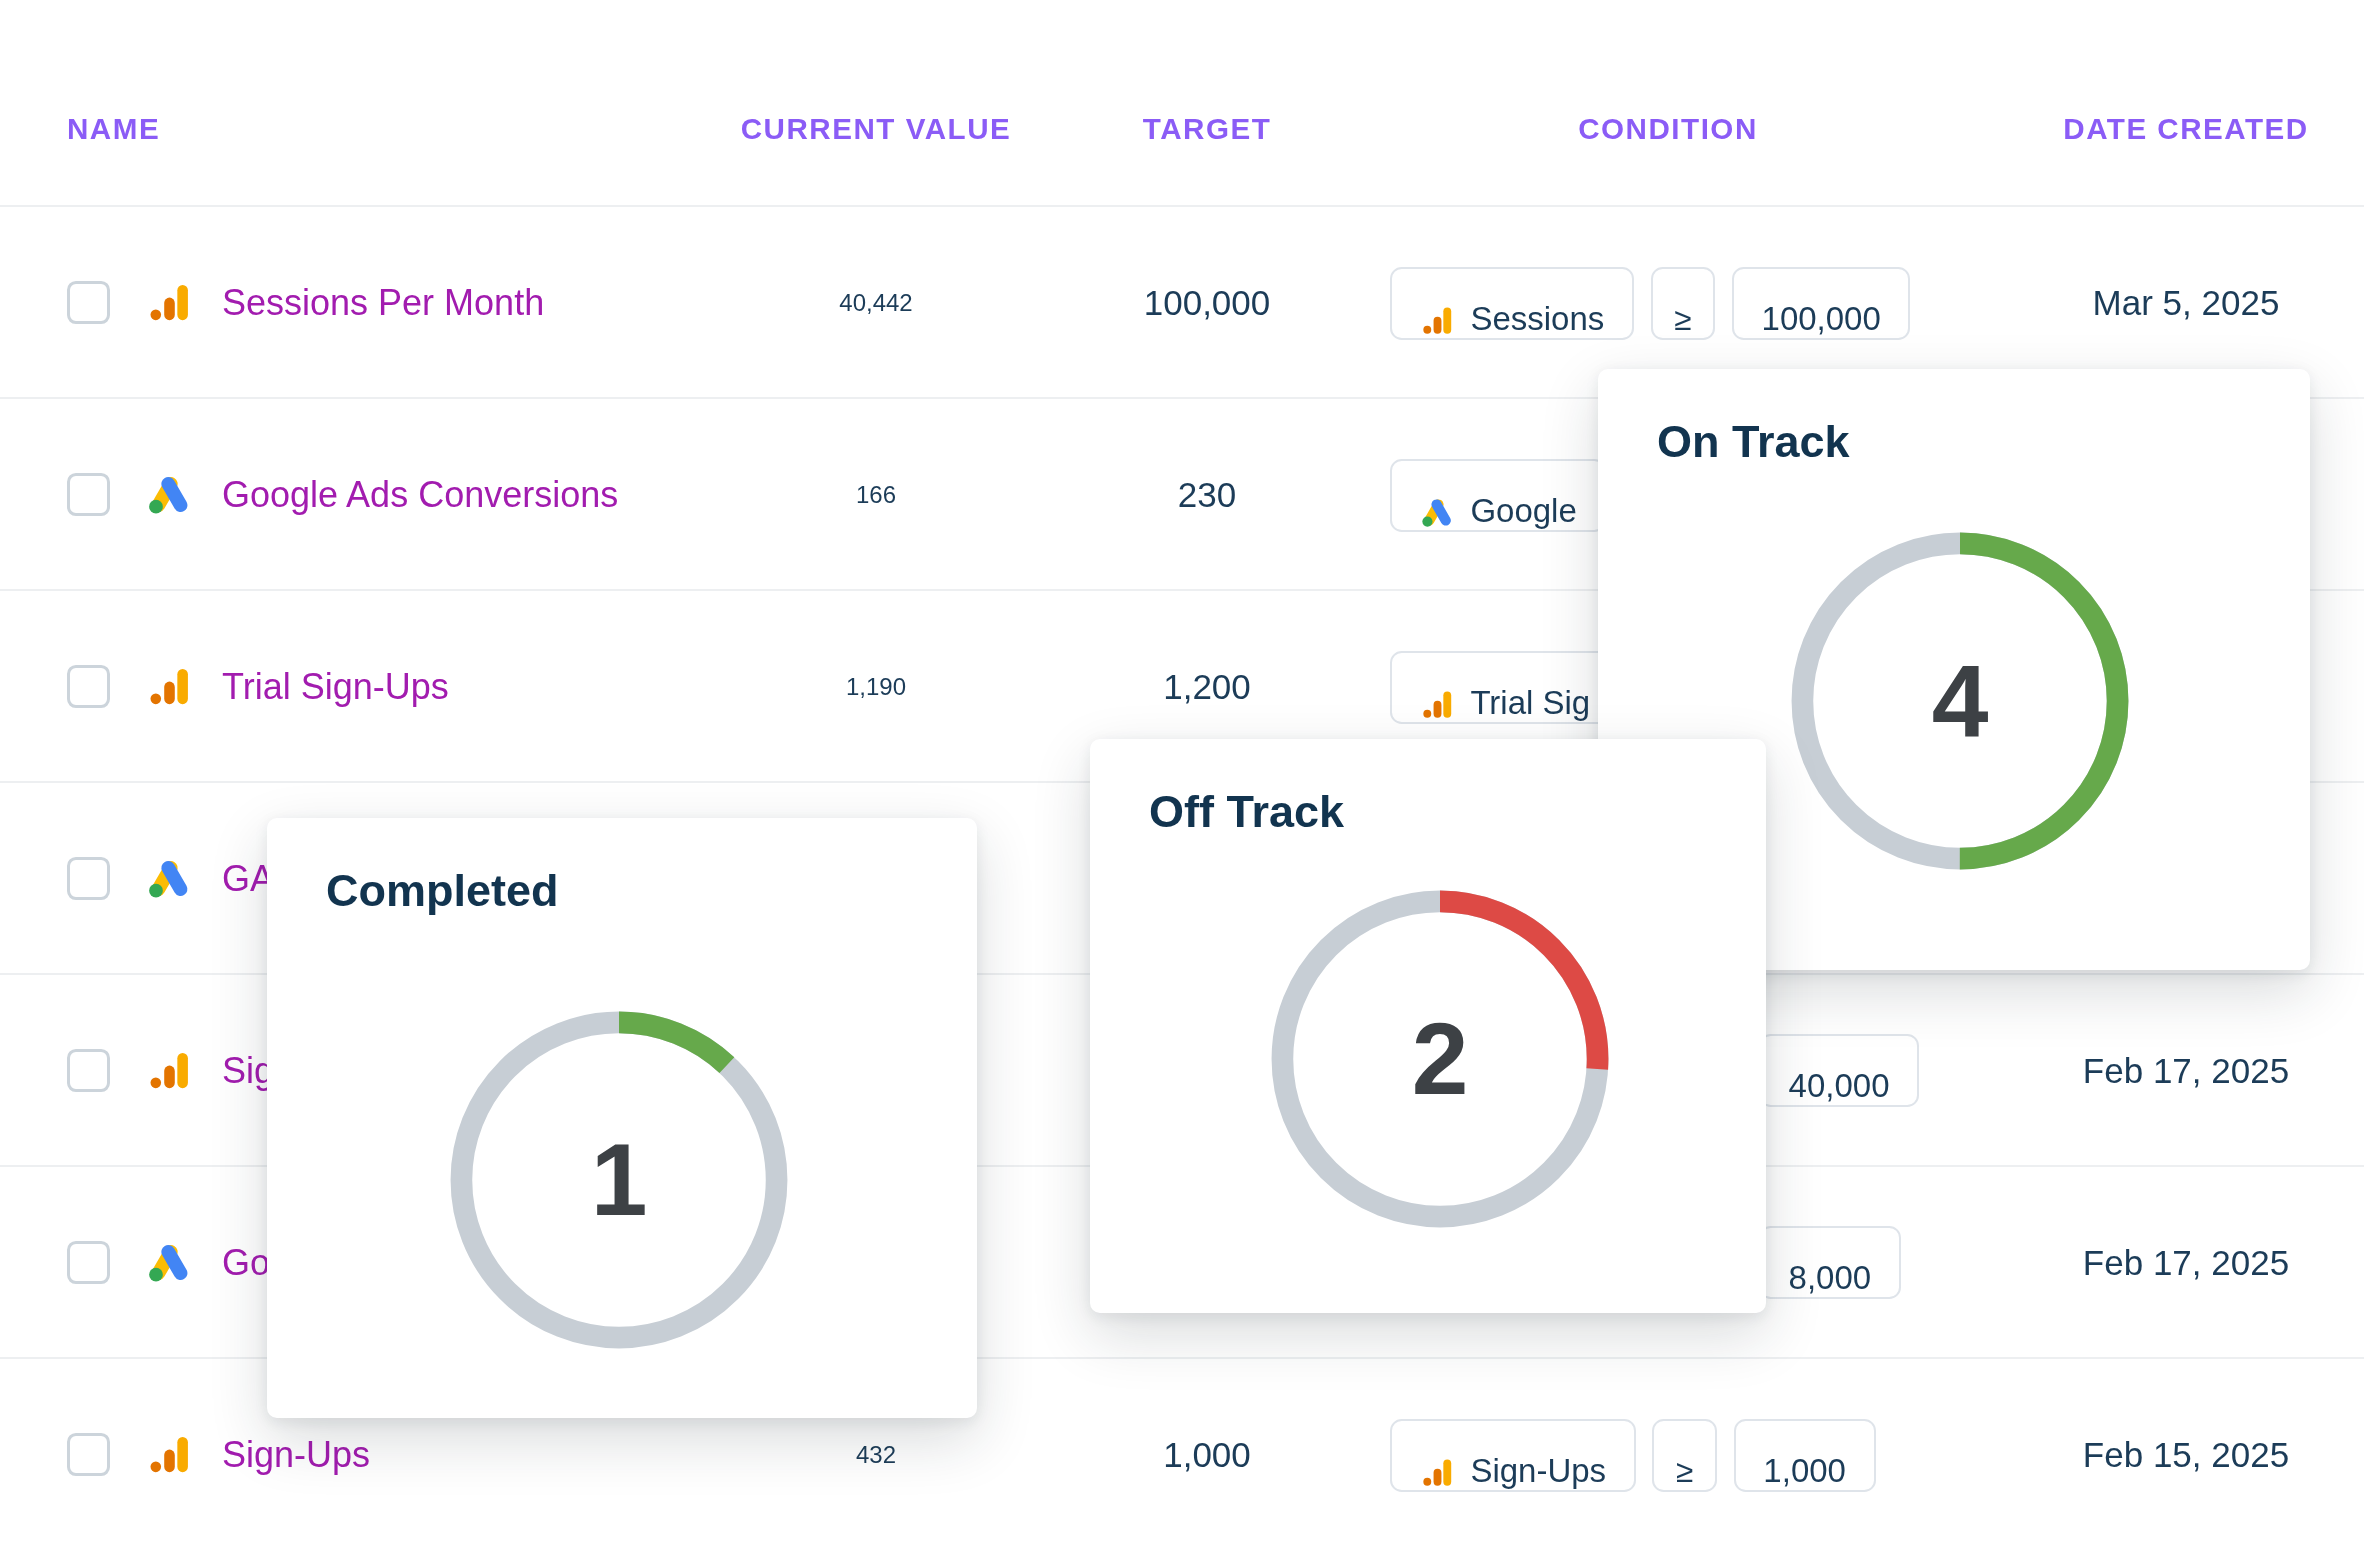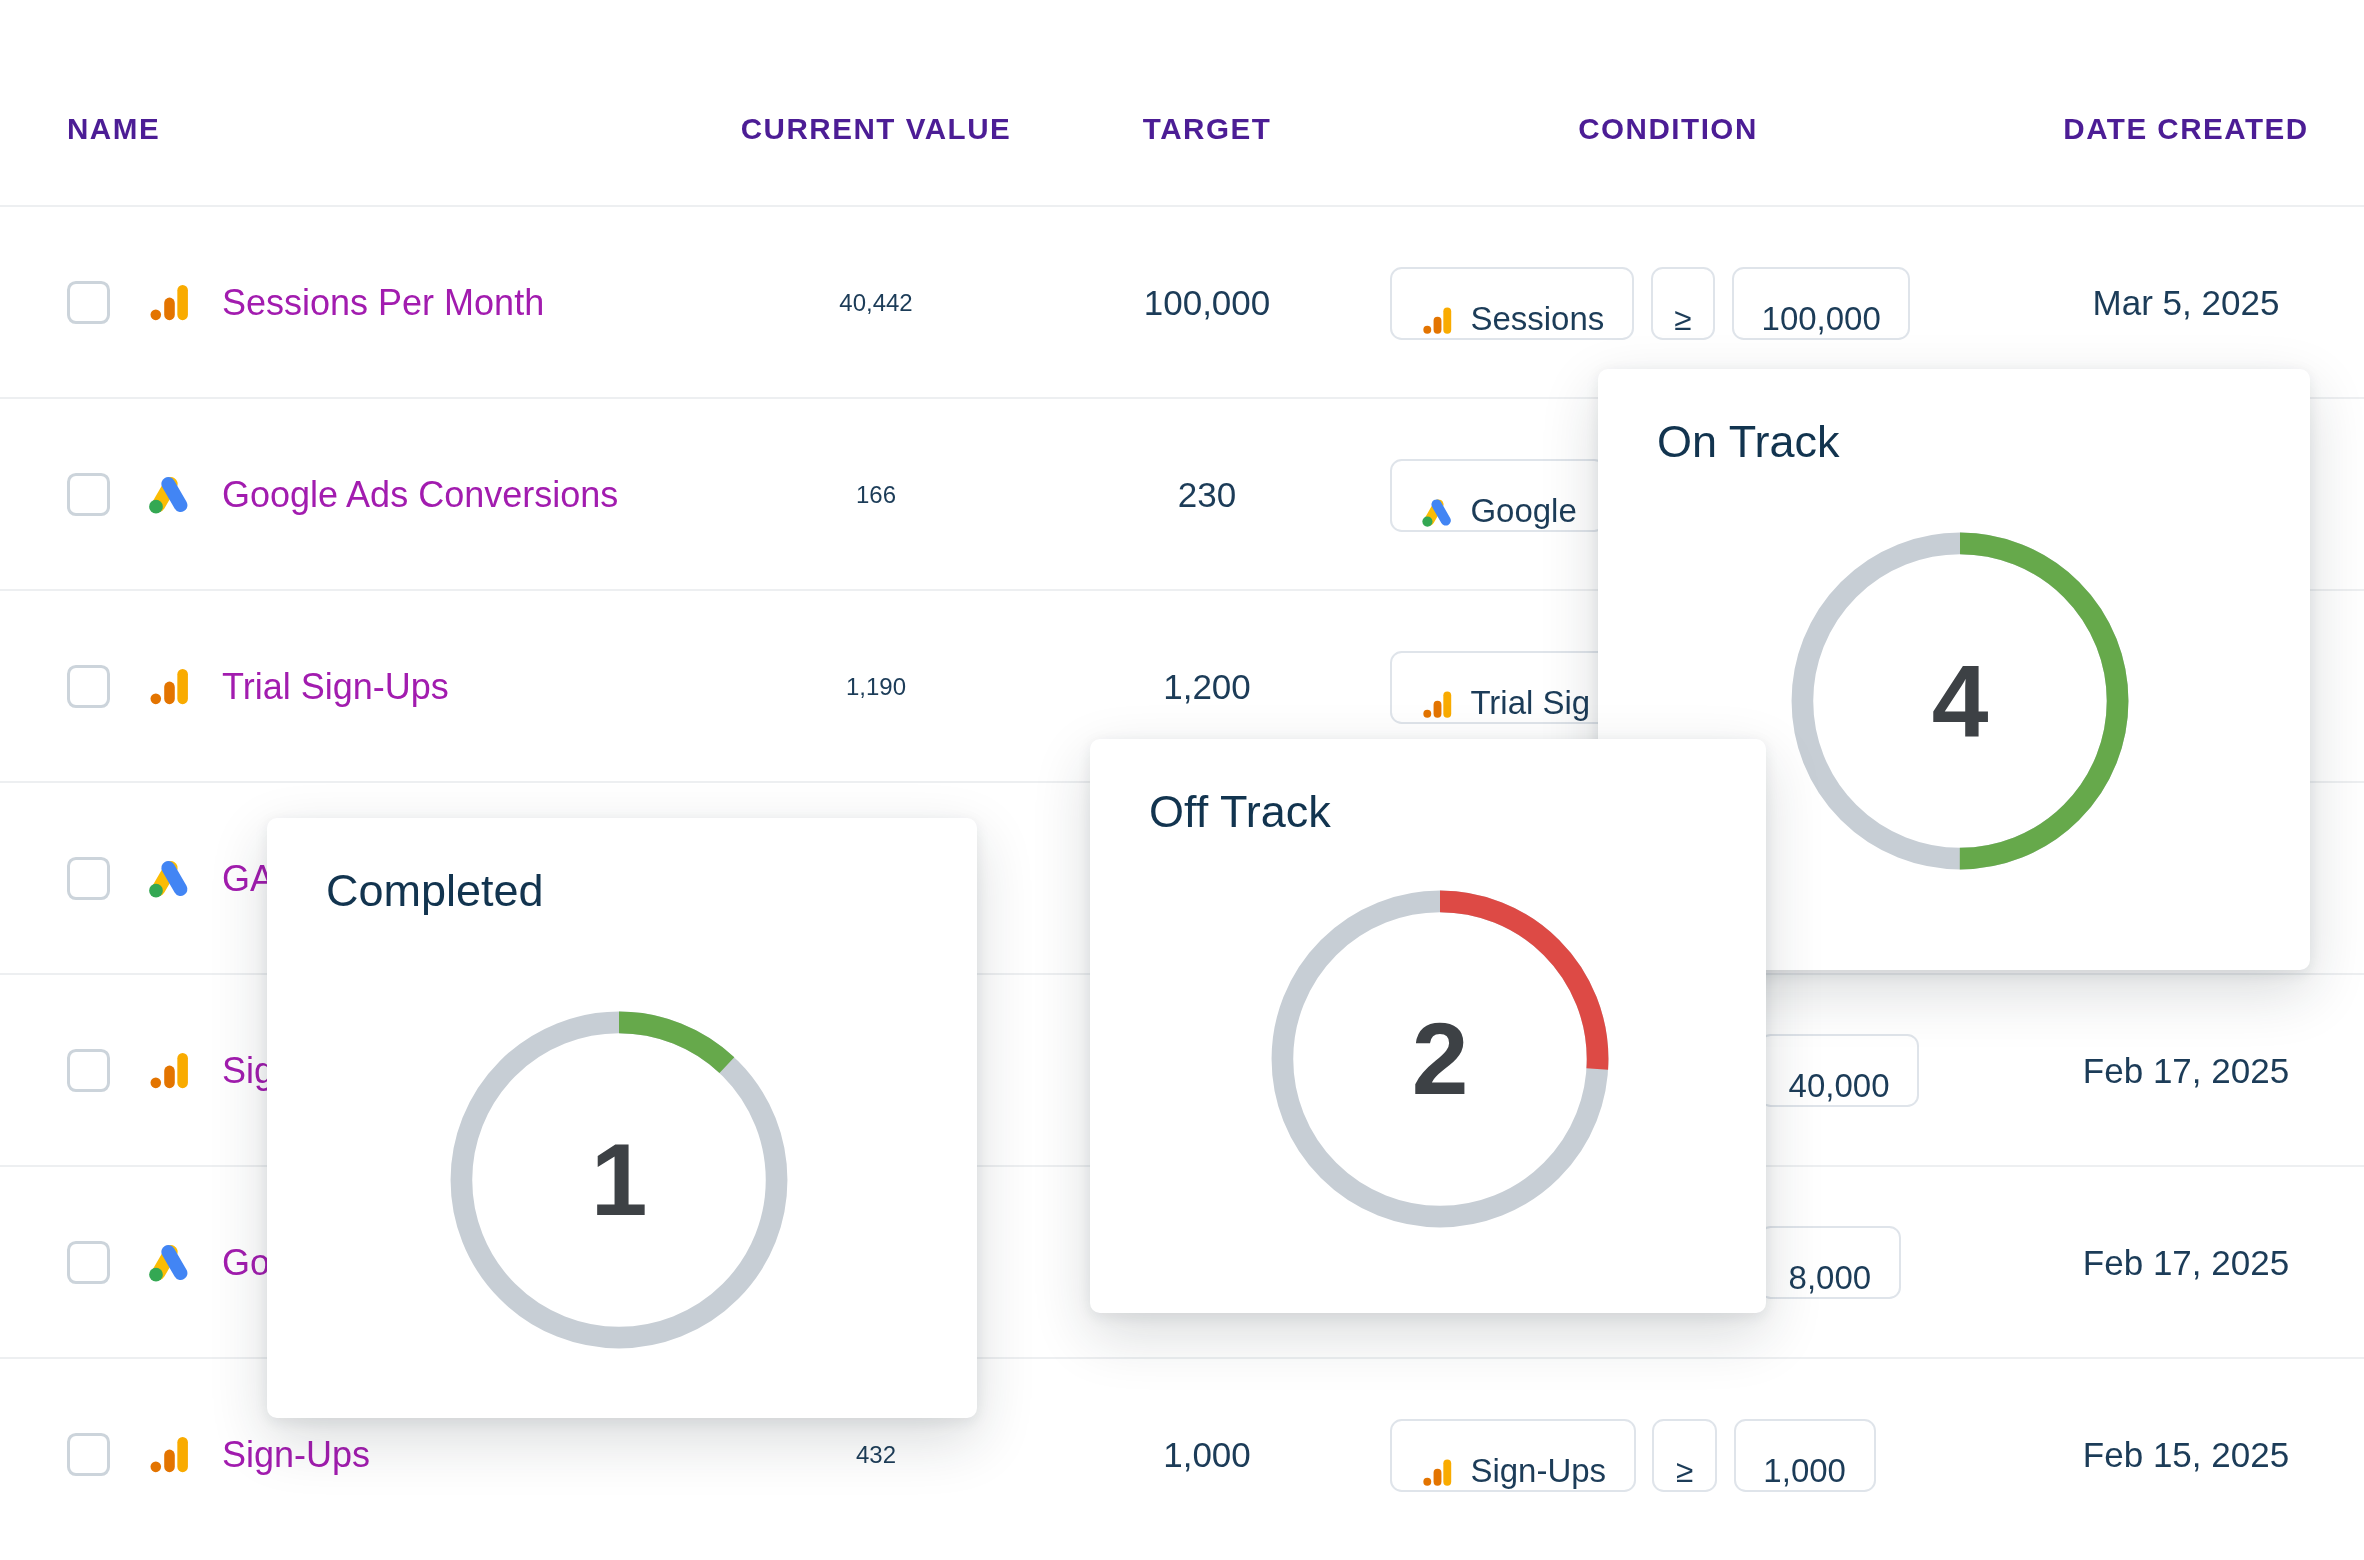--- a/index.html
+++ b/index.html
@@ -4,21 +4,21 @@
 <style>
   html,body{margin:0;padding:0;background:#fff;}
   #screen{
     position:relative;width:2364px;height:1560px;background:#ffffff;
     font-family:"Liberation Sans","DejaVu Sans",sans-serif;overflow:hidden;
     color:#1b3a56;
   }
   
   .col-header{
     position:absolute;top:99px;height:59px;line-height:59px;
-    font-size:29.6px;font-weight:700;letter-spacing:1.5px;color:#4c1d95;
+    font-size:29.6px;font-weight:700;letter-spacing:1.5px;color:#8b5cf6;
   }
   .ch-name{left:67px;}
   .ch-current{left:679px;width:394px;text-align:center;}
   .ch-target{left:1010px;width:394px;text-align:center;}
   .ch-condition{left:1390px;width:556px;text-align:center;}
   .ch-date{left:1989px;width:394px;text-align:center;}
 
   
   .trow{position:absolute;left:0;width:2364px;height:192px;border-top:2px solid #edeff1;}
   .r0{top:205px;} .r1{top:397px;} .r2{top:589px;} .r3{top:781px;}
@@ -47,21 +47,21 @@
 
   
   .card{
     position:absolute;background:#fff;border-radius:9.9px;
     box-shadow:0 3.9px 13.8px rgba(25,35,45,.08),0 21.7px 59px rgba(25,35,45,.16);
   }
   .card-on-track{left:1598px;top:369px;width:712px;height:601px;z-index:10;}
   .card-off-track{left:1090px;top:739px;width:676px;height:574px;z-index:20;}
   .card-completed{left:267px;top:818px;width:710px;height:600px;z-index:30;}
   .card-title{
-    position:absolute;left:59px;top:47px;font-size:45px;font-weight:400;color:#12344f;
+    position:absolute;left:59px;top:47px;font-size:45px;font-weight:700;color:#12344f;
   }
   .donut{position:absolute;width:394px;height:394px;}
   .donut svg{width:394px;height:394px;display:block;}
   .d-on{left:165px;top:135px;}
   .d-off{left:153px;top:123px;}
   .d-comp{left:155px;top:165px;}
   .donut-num{
     position:absolute;width:394px;height:394px;line-height:394px;text-align:center;
     font-size:102px;font-weight:700;color:#3d4145;
   }

